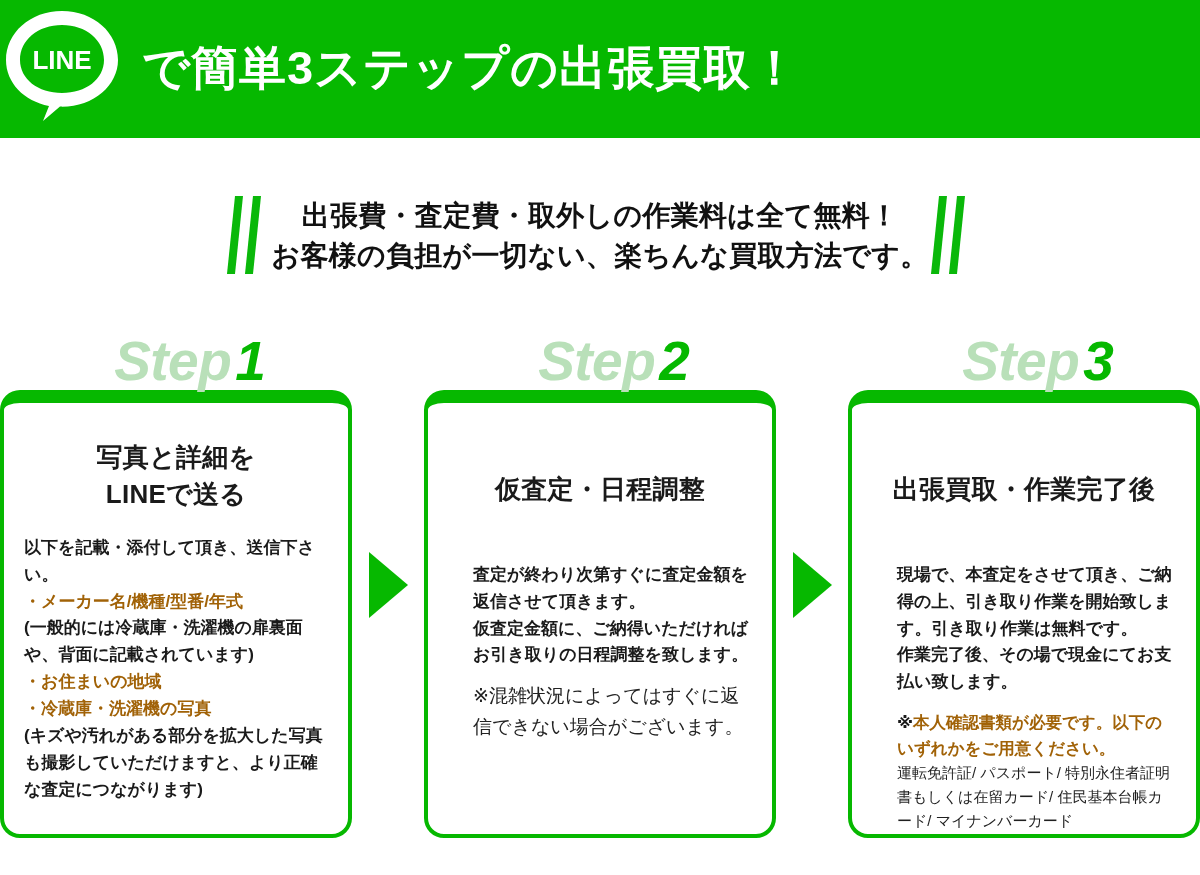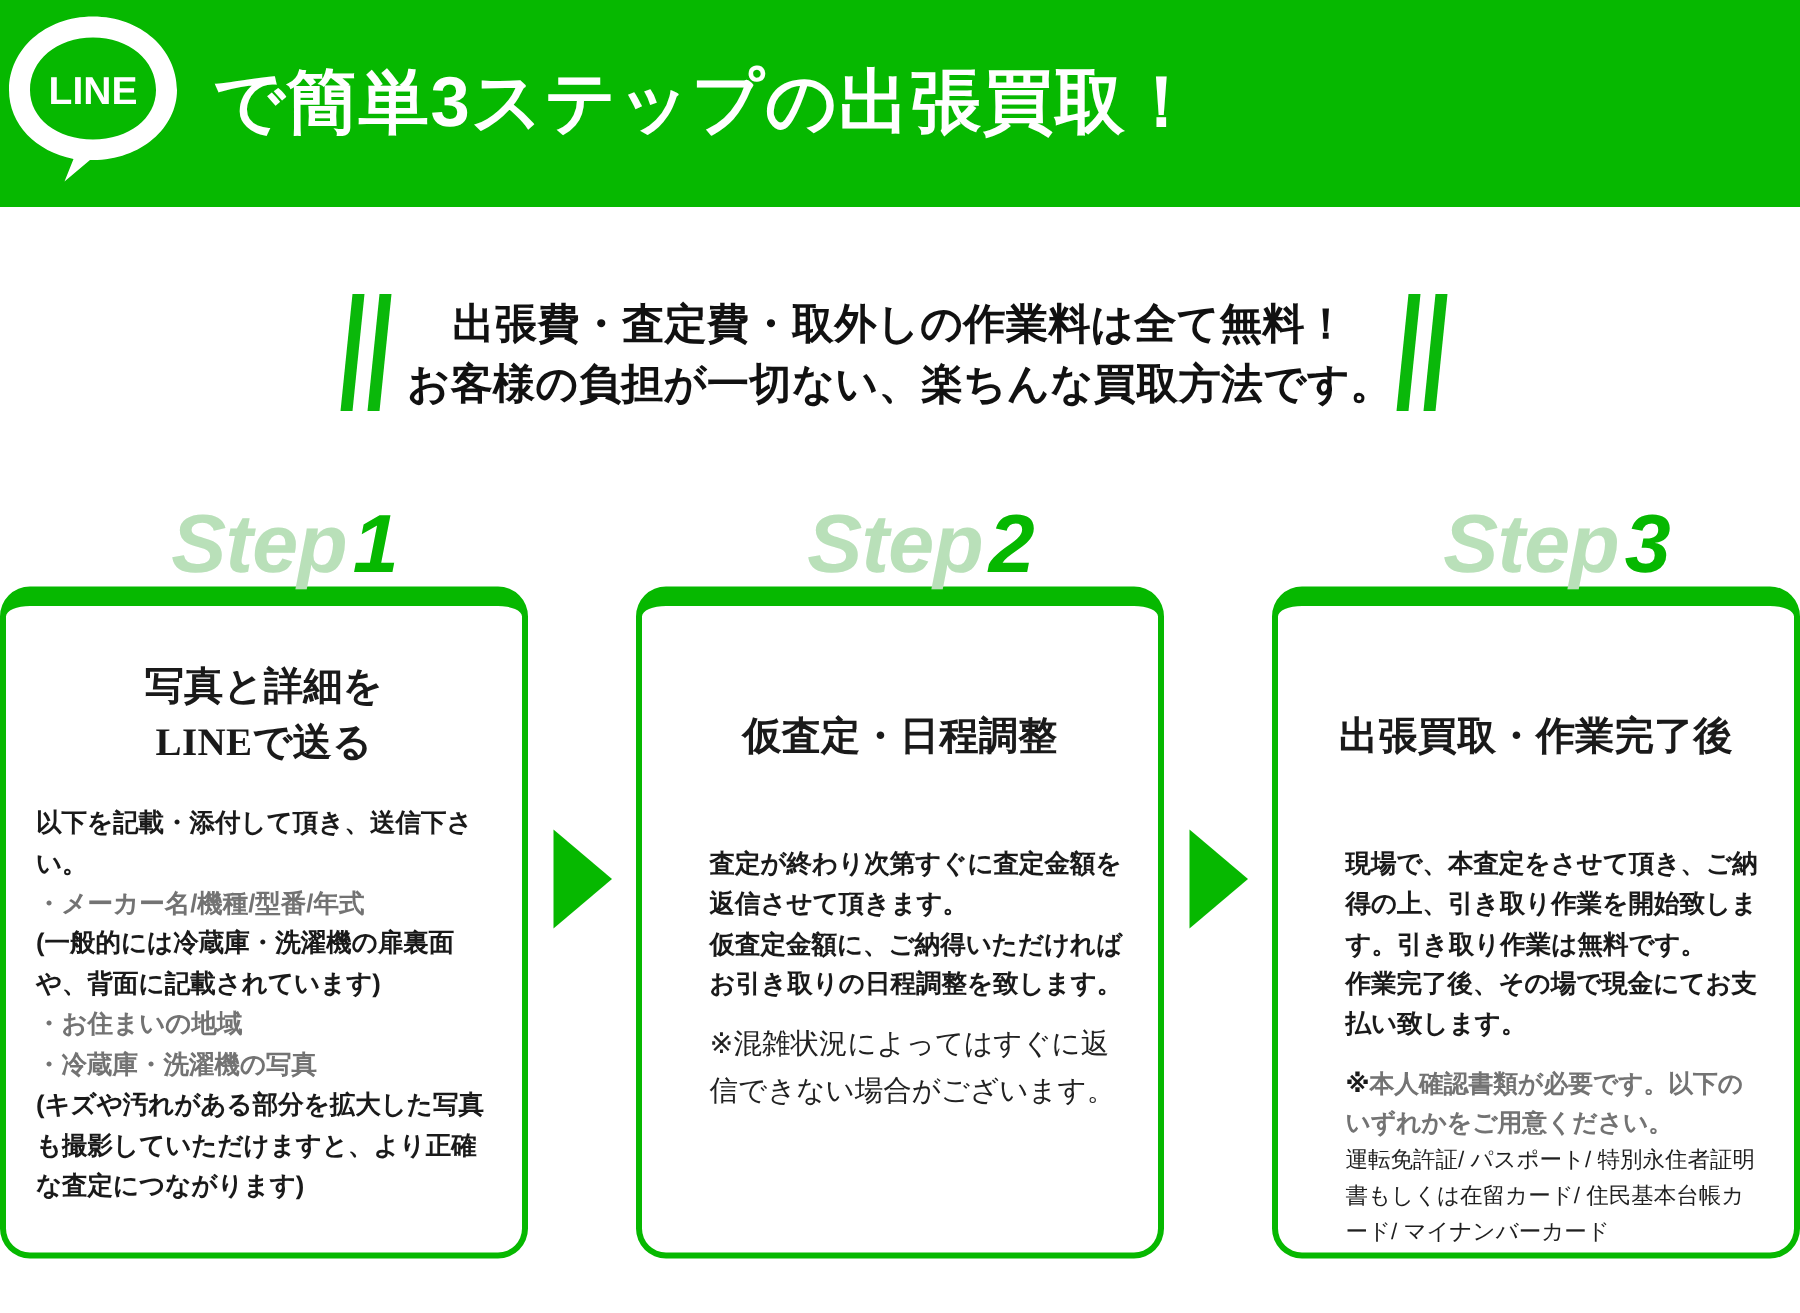--- a/index.html
+++ b/index.html
@@ -119,33 +119,33 @@
     overflow: hidden;
   }
   .card-title {
     text-align: center;
     font-size: 26px;
     font-weight: bold;
     color: #1a1a1a;
     line-height: 1.42;
     letter-spacing: 0.01em;
   }
-  .card-title.two-line { margin-top: 14px; font-family: Liberation Serif, serif; }
+  .card-title.two-line { margin-top: 14px; }
   .card-title.one-line { margin-top: 46px; }
 
   .card-body {
     margin-top: 22px;
     font-size: 17px;
     line-height: 1.58;
     color: #1a1a1a;
   }
   .card-body.one-line-title { margin-top: 54px; margin-left: 25px; }
 
   .b-bold   { font-weight: bold; }
-  .b-green  { color: #737373; font-weight: bold; }
+  .b-green  { color: #a16207; font-weight: bold; }
   .b-note   { font-size: 19px; font-weight: normal; color: #222222; margin-top: 12px; line-height: 1.6; }
   .note-mark { color: #1a1a1a; font-weight: bold; }
   .b-greennote { font-size: 16.5px; line-height: 1.58; margin-top: 13px; }
   .b-idlist { font-size: 15px; font-weight: normal; color: #1f1f1f; line-height: 1.6; }
 
   
   .arrow-gap {
     width: 72px;
     flex: 0 0 auto;
     display: flex;

